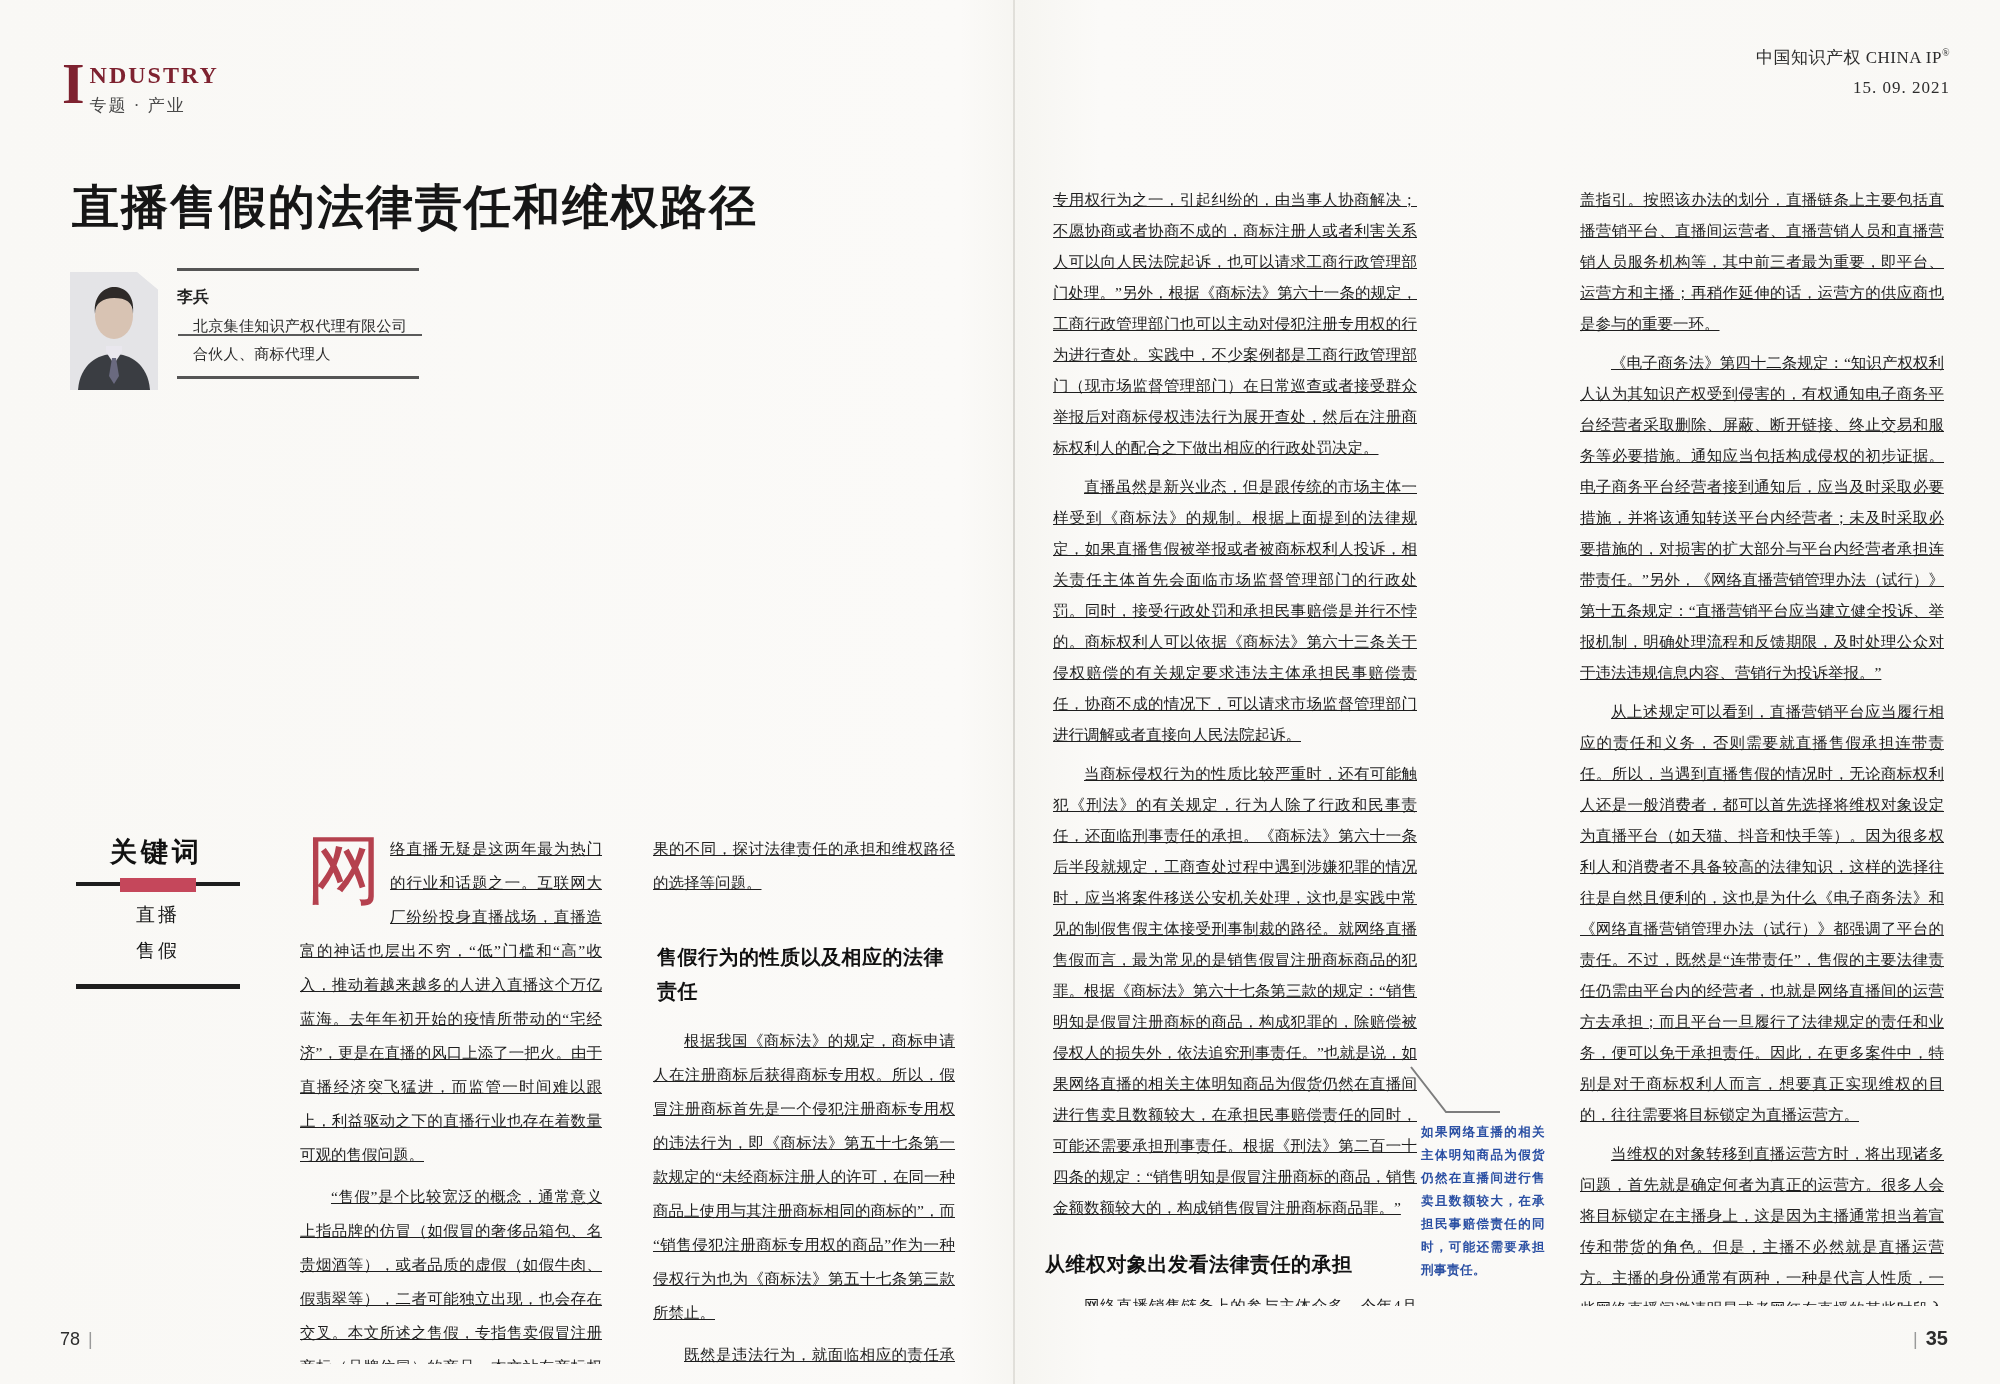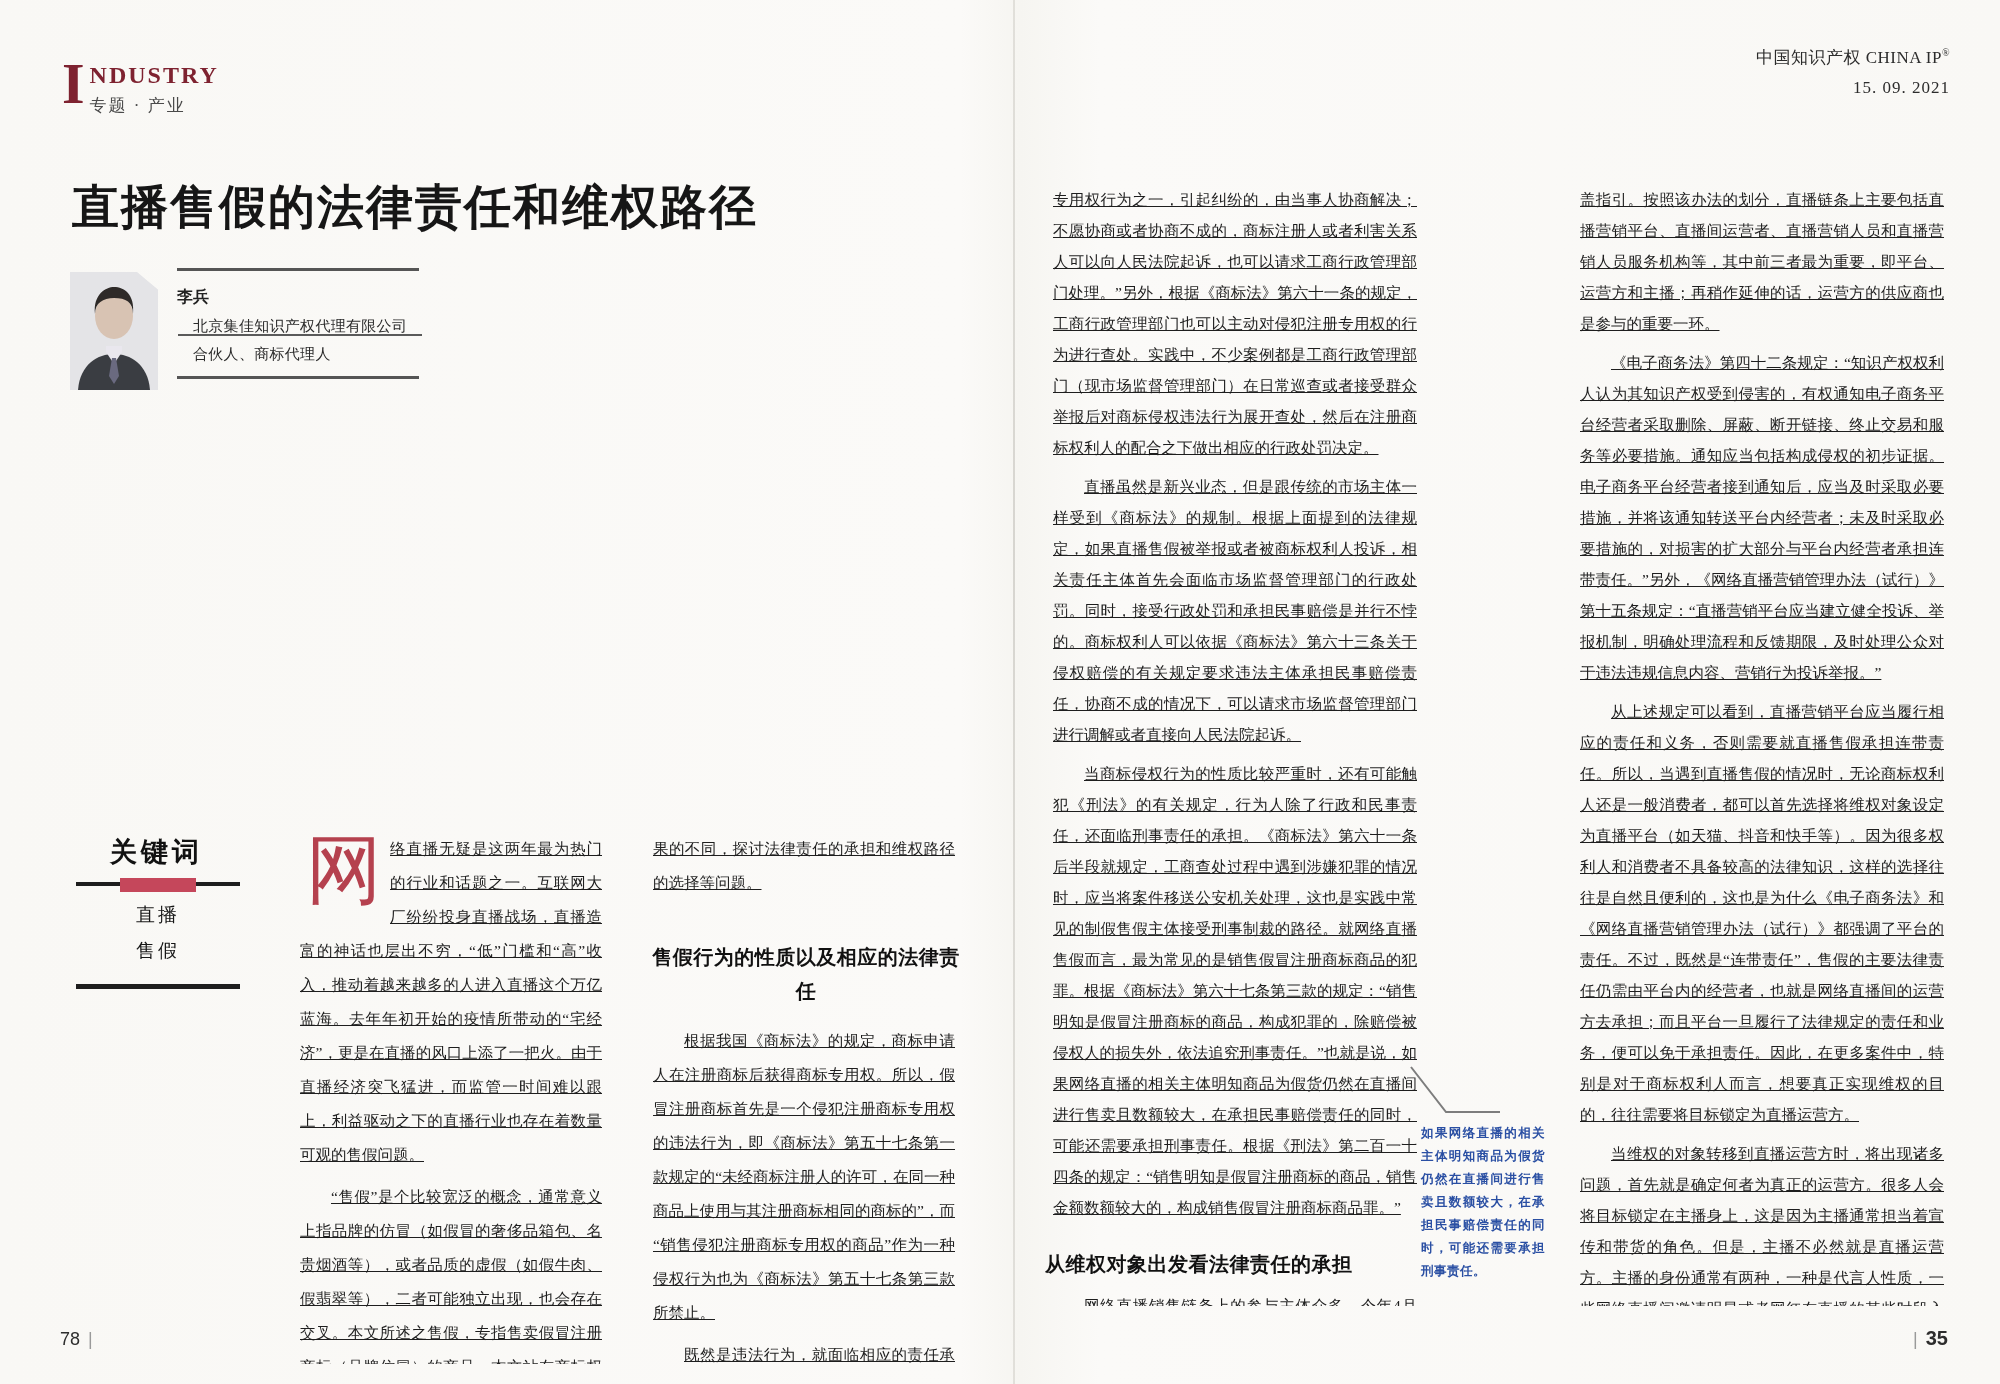--- a/index.html
+++ b/index.html
@@ -59,27 +59,27 @@
   .lp{font-size:15.5px;line-height:34px;width:318px;}
   .rp{font-size:15.5px;line-height:31px;width:380px;}
   #col1{left:292px;top:824px;height:540px;overflow:hidden;}
   #col2{left:645px;top:824px;height:540px;overflow:hidden;}
   #col3{left:1045px;top:176px;height:1130px;overflow:hidden;}
   #col4{left:1572px;top:176px;height:1130px;overflow:hidden;}
   .dropcap{float:left;font-size:76px;line-height:64px;color:#b5414e;
     margin:6px 8px 0 6px;font-weight:400;}
   .sec-heading{font-family:"Liberation Sans","DejaVu Sans",sans-serif;
     font-weight:800;color:#111;text-align:left;letter-spacing:.5px;}
-  #col2 .sec-heading{font-size:20px;margin:40px 0 16px 4px;text-align:center;}
+  #col2 .sec-heading{font-size:20px;margin:40px 0 16px 12px;}
   #col3 .sec-heading{font-size:20px;margin:26px 0 10px 0;}
 
   
   .note-mark{position:absolute;left:1408px;top:1064px;}
   .pullquote{position:absolute;left:1421px;top:1122px;width:124px;
-    font-family:Liberation Sans, sans-serif;font-weight:700;
+    font-family:Liberation Mono, monospace;font-weight:700;
     font-size:12.5px;line-height:23px;color:#2a4fa3;text-align:justify;letter-spacing:.5px;}
 
   
   .pageno{position:absolute;bottom:34px;font-family:"Liberation Sans","DejaVu Sans",sans-serif;
     font-size:18px;color:#2d2d2d;}
   .pageno .bar{color:#9a9a9a;font-weight:300;padding:0 8px;}
   .pageno.left{left:60px;}
   .pageno.right{right:52px;font-weight:700;font-size:20px;}
   .pageno.right .bar{font-weight:300;font-size:18px;}
 </style>

